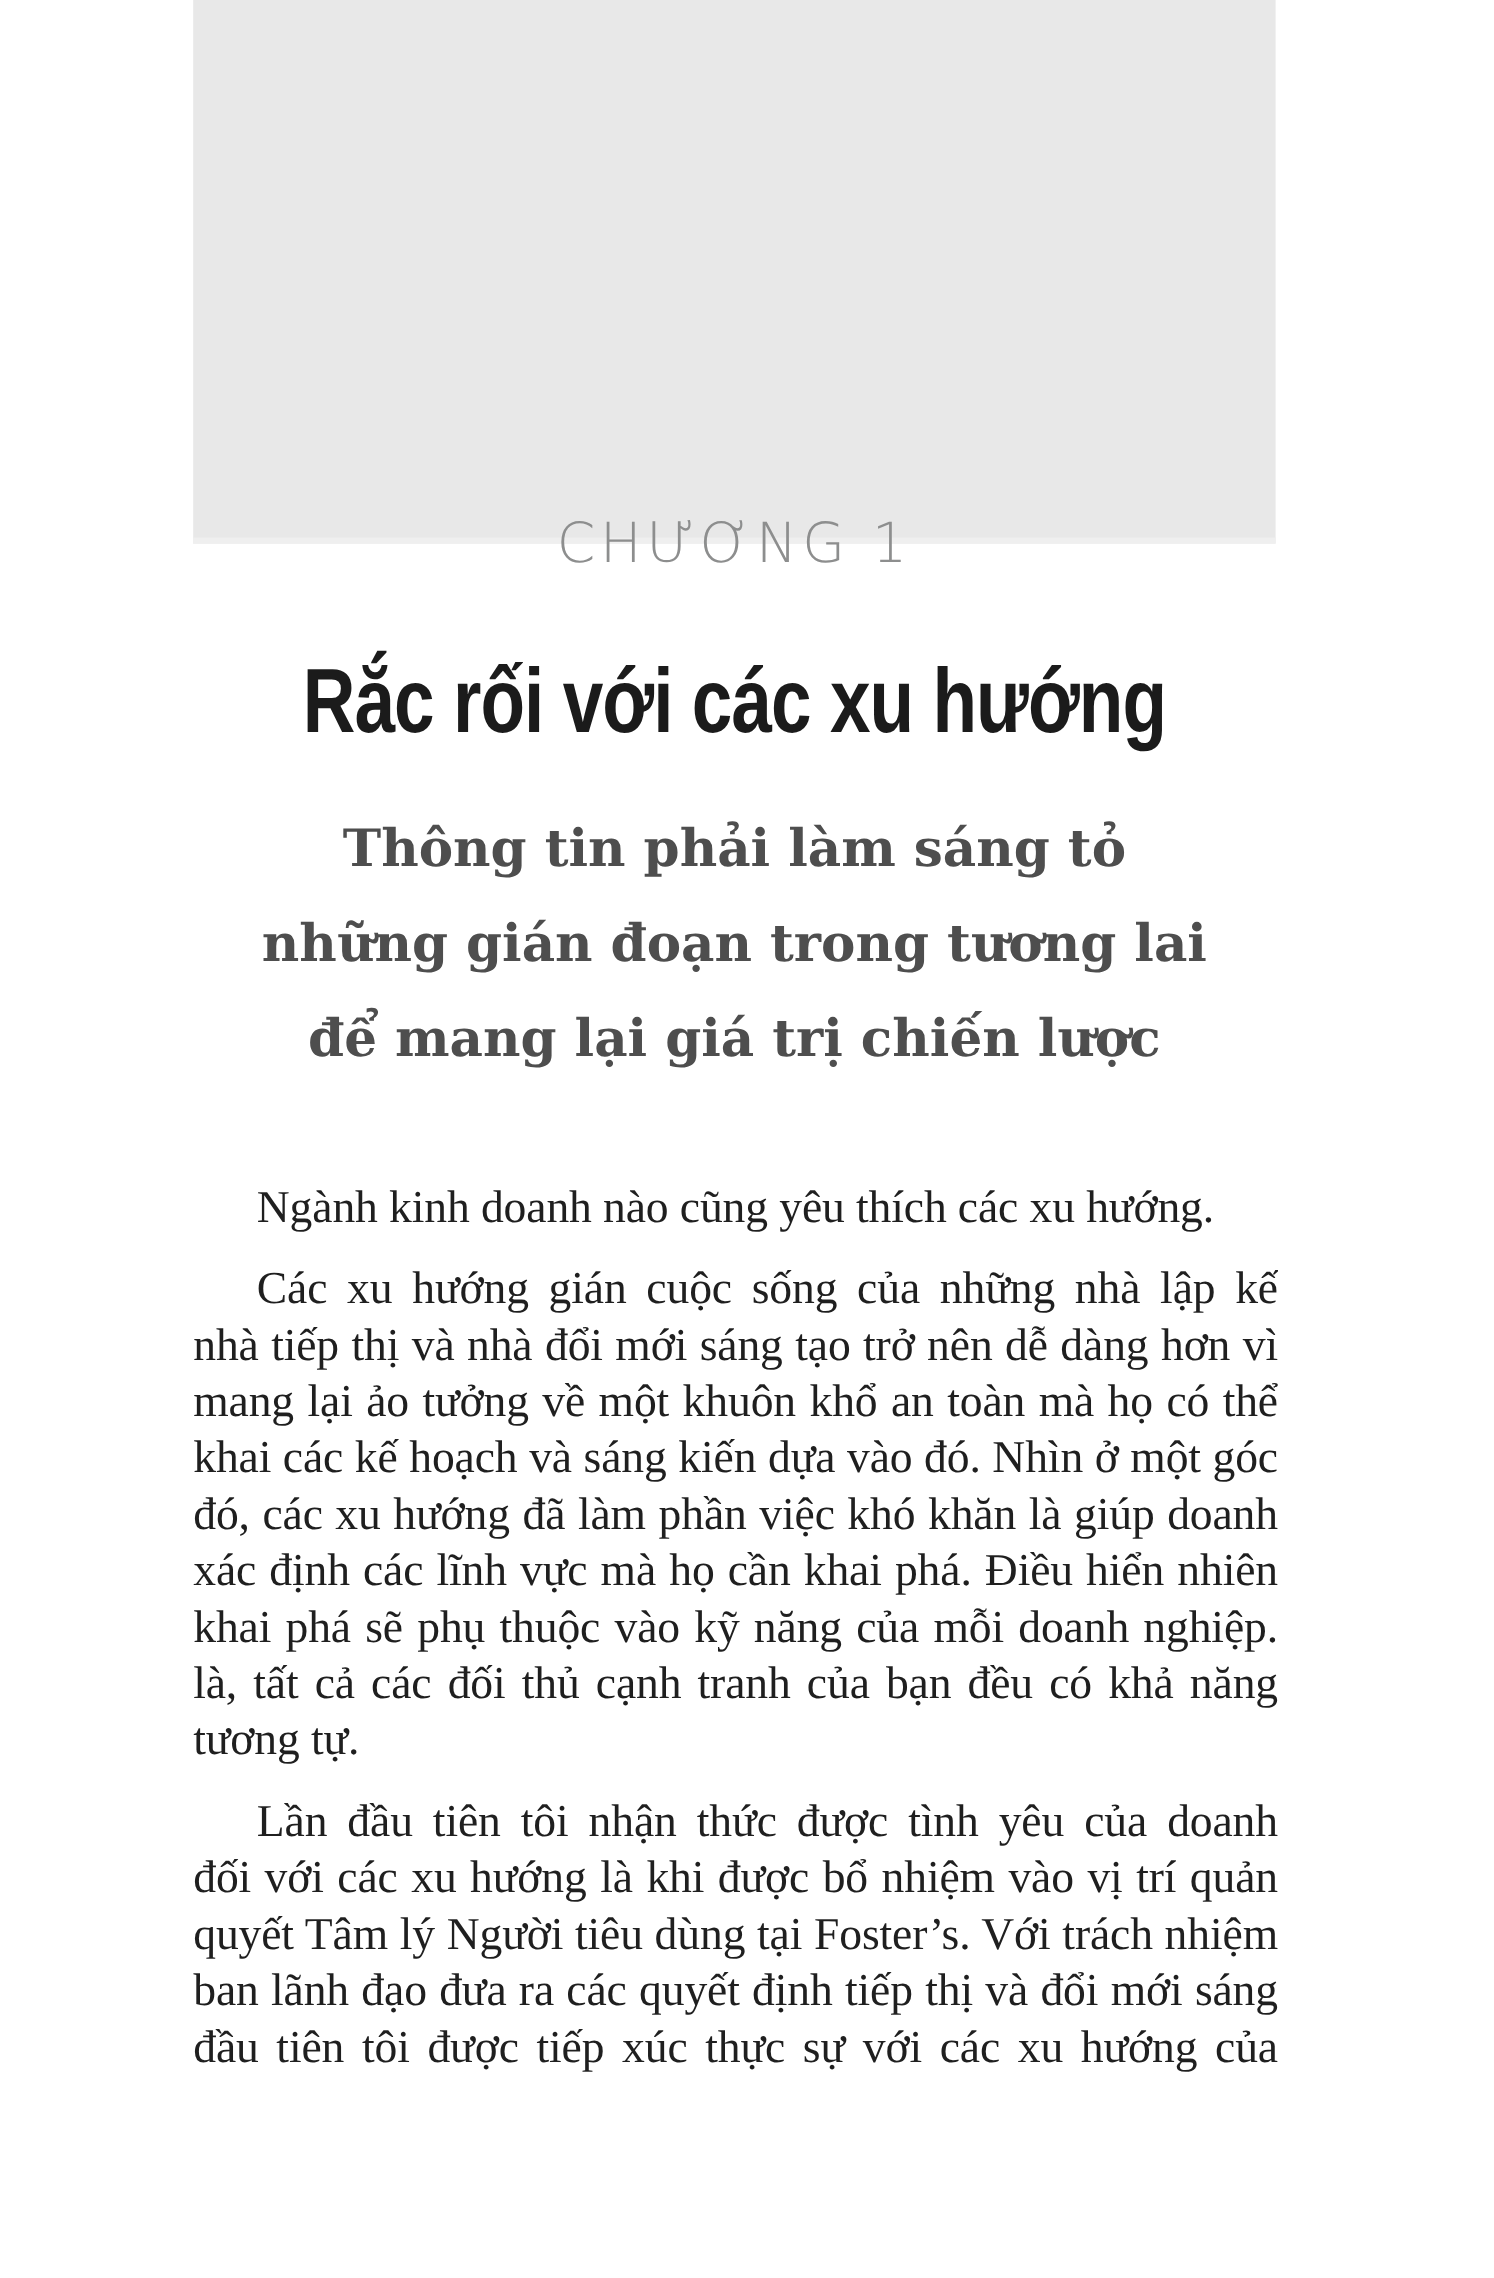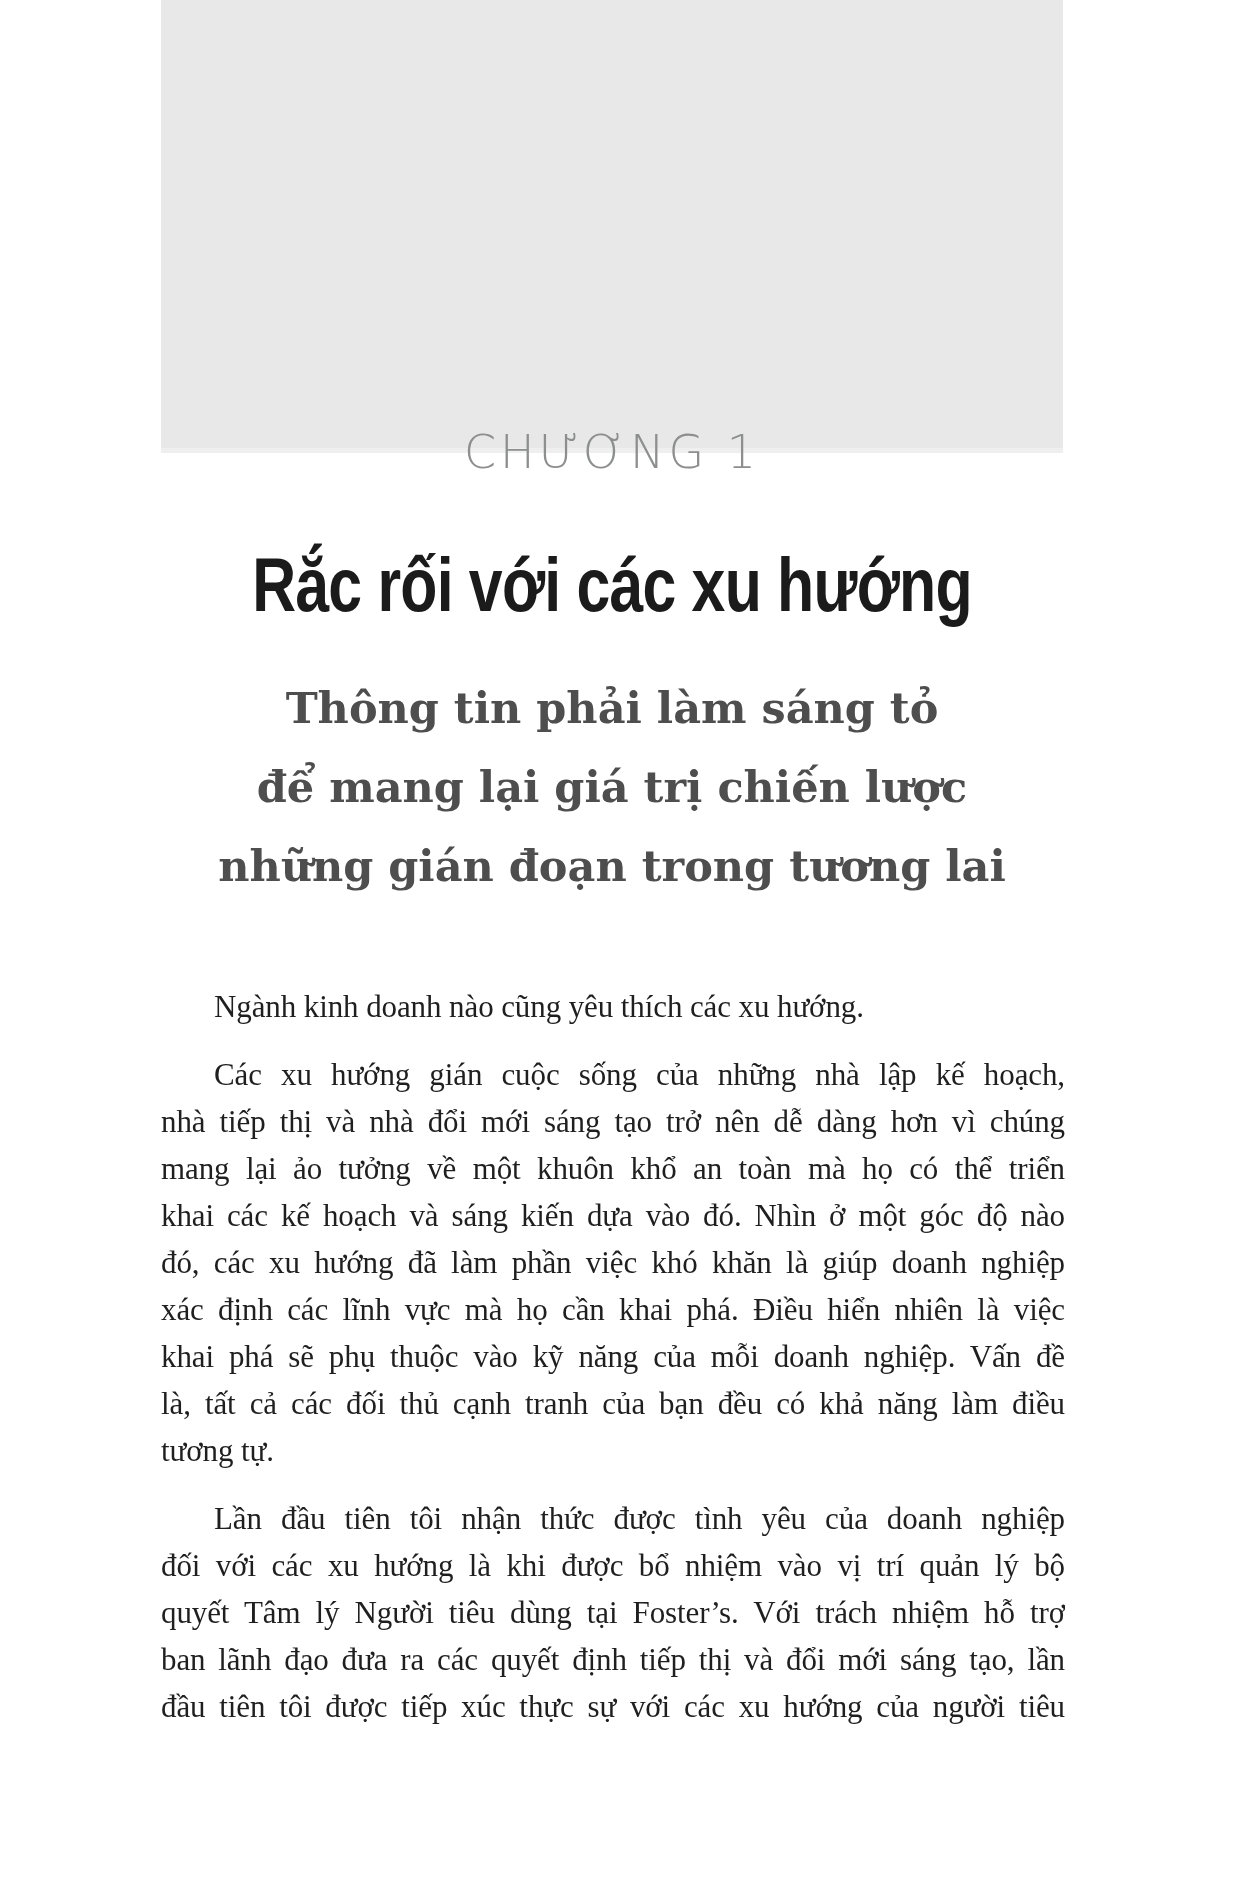--- a/index.html
+++ b/index.html
@@ -76,21 +76,21 @@
     line-height: 79px;
     color: #4e4e4e;
   }
   
   .body-text {
     position: absolute;
     left: 161px;
     top: 983px;
     width: 904px;
     font-family: "Liberation Serif", serif;
-    font-size: 31px;
+    font-size: 38px;
     line-height: 47px;
     color: #1f1f1f;
     letter-spacing: -0.1px;
   }
   .paragraph + .paragraph { margin-top: 21px; }
   .line {
     text-align: justify;
     text-align-last: justify;
     max-height: 47px;
     overflow: hidden;
@@ -104,22 +104,22 @@
 <div class="page">
 
   <div class="gray-block"></div>
 
   <div class="chapter-number">CHƯƠNG 1</div>
 
   <h1 class="chapter-title">Rắc rối với các xu hướng</h1>
 
   <div class="epigraph">
       <div>Thông tin phải làm sáng tỏ</div>
+      <div>những gián đoạn trong tương lai</div>
       <div>để mang lại giá trị chiến lược</div>
-      <div>những gián đoạn trong tương lai</div>
     </div>
 
   <div class="body-text">
       <div class="paragraph">
         <div class="line first end">Ngành kinh doanh nào cũng yêu thích các xu hướng.</div>
       </div>
       <div class="paragraph">
         <div class="line first">Các xu hướng gián cuộc sống của những nhà lập kế hoạch,</div>
         <div class="line">nhà tiếp thị và nhà đổi mới sáng tạo trở nên dễ dàng hơn vì chúng</div>
         <div class="line">mang lại ảo tưởng về một khuôn khổ an toàn mà họ có thể triển</div>

